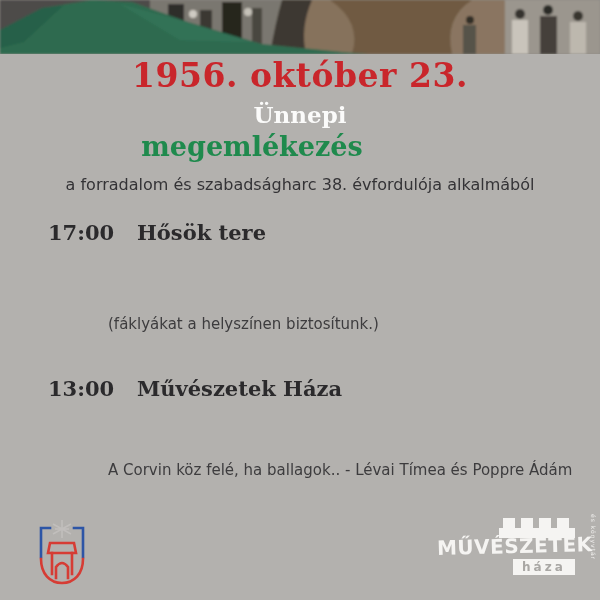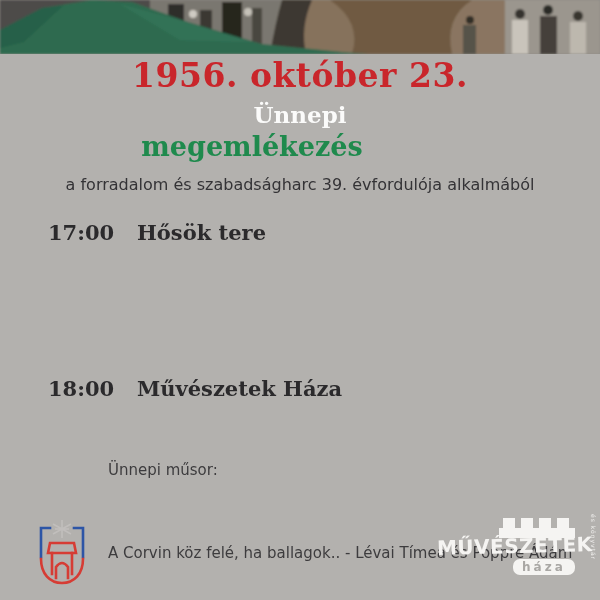--- a/index.html
+++ b/index.html
@@ -59,21 +59,21 @@
   .mh-battlement{position:absolute;left:62px;top:2px;}
   .mh-name{
     position:absolute;left:0;top:23px;width:158px;
     font-weight:bold;font-size:20px;line-height:22px;color:#f5f4f2;
     letter-spacing:0.5px;transform:rotate(-1.5deg);white-space:nowrap;
   }
   .mh-haza-box{
     position:absolute;left:76px;top:47px;
     background:#f5f4f2;color:#a9a7a4;
     font-weight:bold;font-size:12px;line-height:16px;
-    padding:0 9px;letter-spacing:3px;border-radius:7px;
+    padding:0 9px;letter-spacing:3px;
   }
   .mh-vertical{
     position:absolute;right:0px;top:2px;height:66px;
     writing-mode:vertical-rl;
     font-size:6px;letter-spacing:1px;color:#eeedeb;
   }
 </style>
 </head>
 <body>
 
@@ -109,33 +109,33 @@
       <path d="M0,30 L42,8 L92,0 L132,2 L188,22 L262,44 L342,52 L368,54 L0,54 Z" fill="#2e6b50"></path>
       <path d="M0,30 L42,8 L64,5 L24,42 L0,48 Z" fill="#265c45" opacity="0.75"></path>
       <path d="M120,4 L186,22 L250,42 L180,40 Z" fill="#35775a" opacity="0.6"></path>
     </g>
   </svg>
 </div>
 
 <h1 class="title">1956. október 23.</h1>
 <div class="sub1">Ünnepi</div>
 <div class="sub2">megemlékezés</div>
-<div class="occasion">a forradalom és szabadságharc 39. évfordulója alkalmából</div>
+<div class="occasion">a forradalom és szabadságharc 38. évfordulója alkalmából</div>
 
 <div class="event-header ev1-header">
   <span class="time">17:00</span><span class="loc">Hősök tere</span>
 </div>
 <div class="event-items ev1-items">
+  <div class="item">(fáklyákat a helyszínen biztosítunk.)</div>
 </div>
 
 <div class="event-header ev2-header">
-  <span class="time">18:00</span><span class="loc">Művészetek Háza</span>
+  <span class="time">13:00</span><span class="loc">Művészetek Háza</span>
 </div>
 <div class="event-items ev2-items">
-  <div class="item">Ünnepi műsor:</div>
   <div class="item">A Corvin köz felé, ha ballagok.. - Lévai Tímea és Poppre Ádám</div>
   
   
   
   
 </div>
 
 <div class="crest">
   <svg width="68" height="70" viewBox="0 0 68 70">
 

